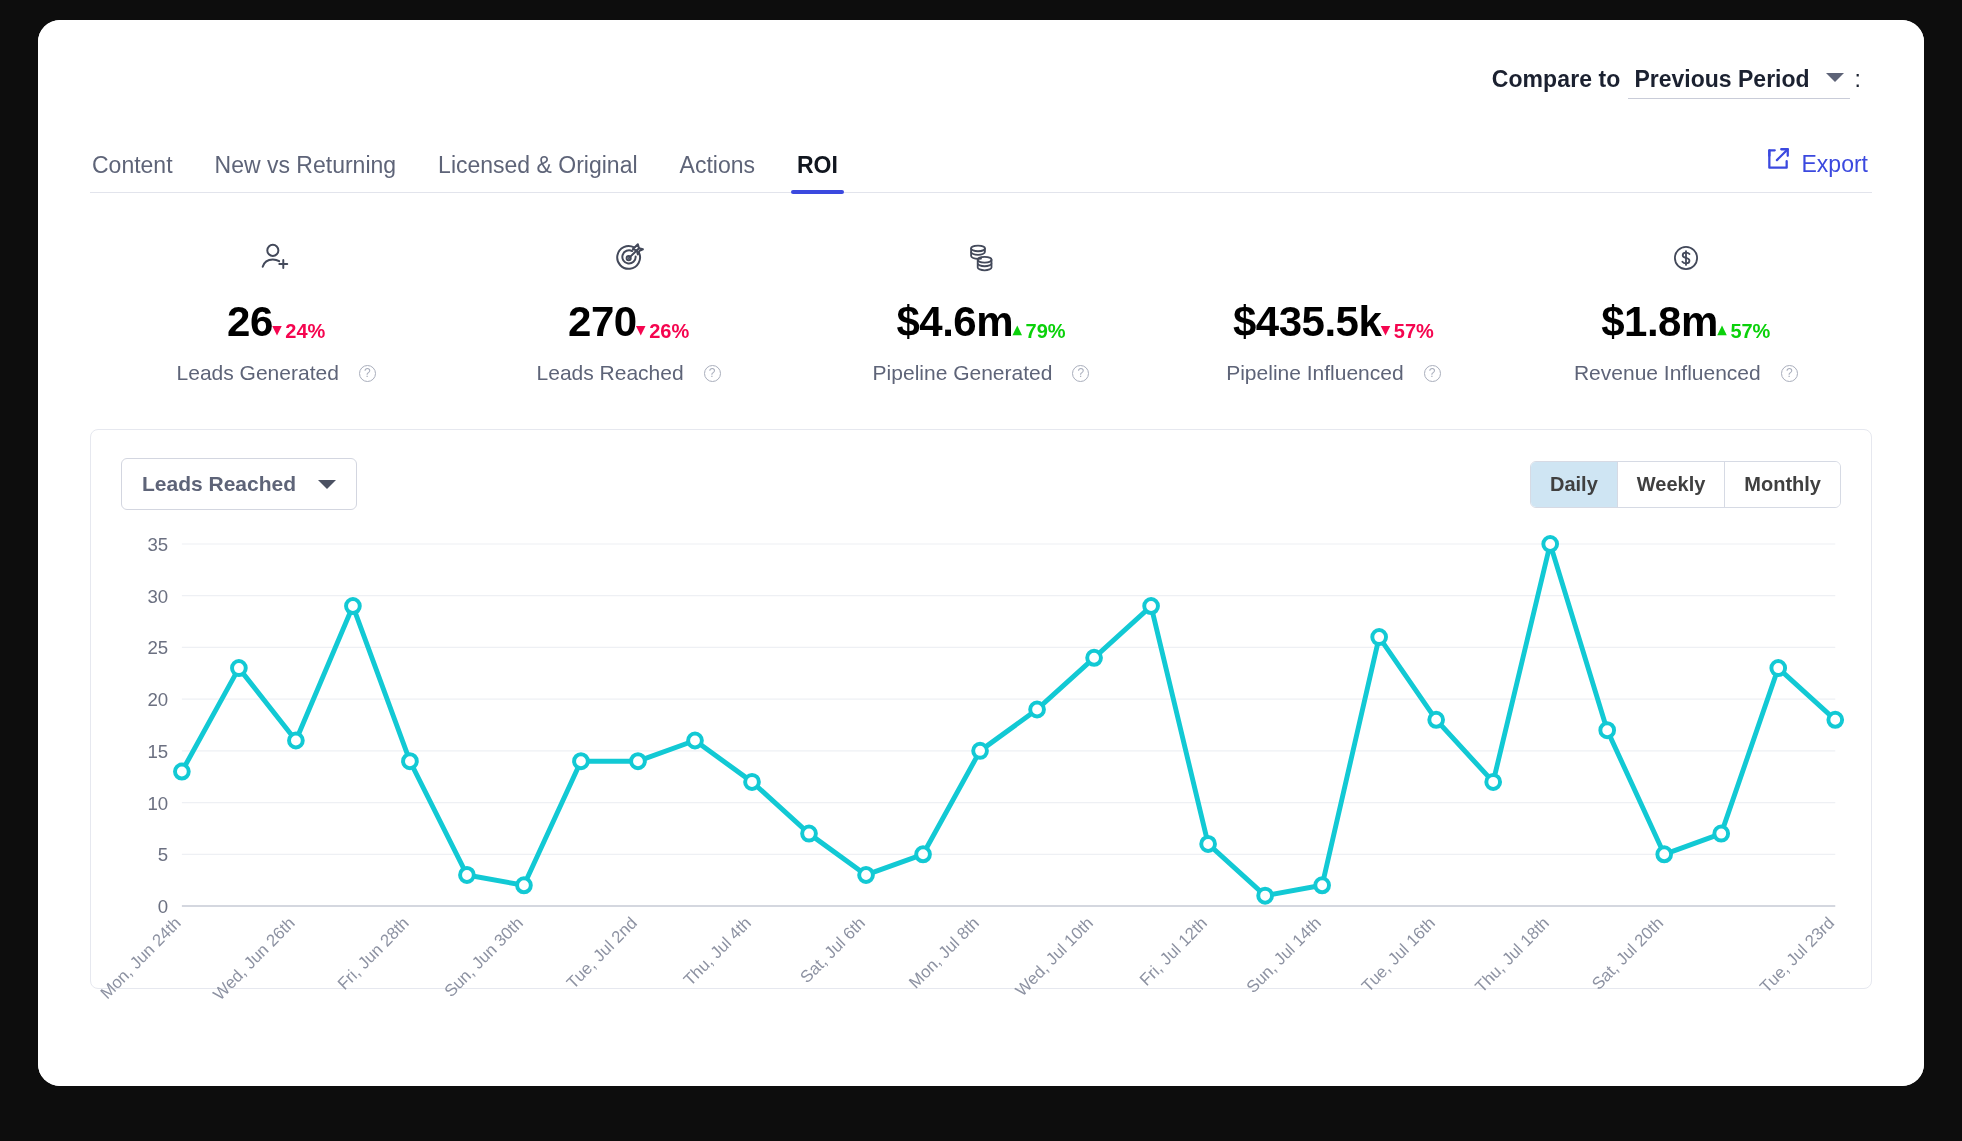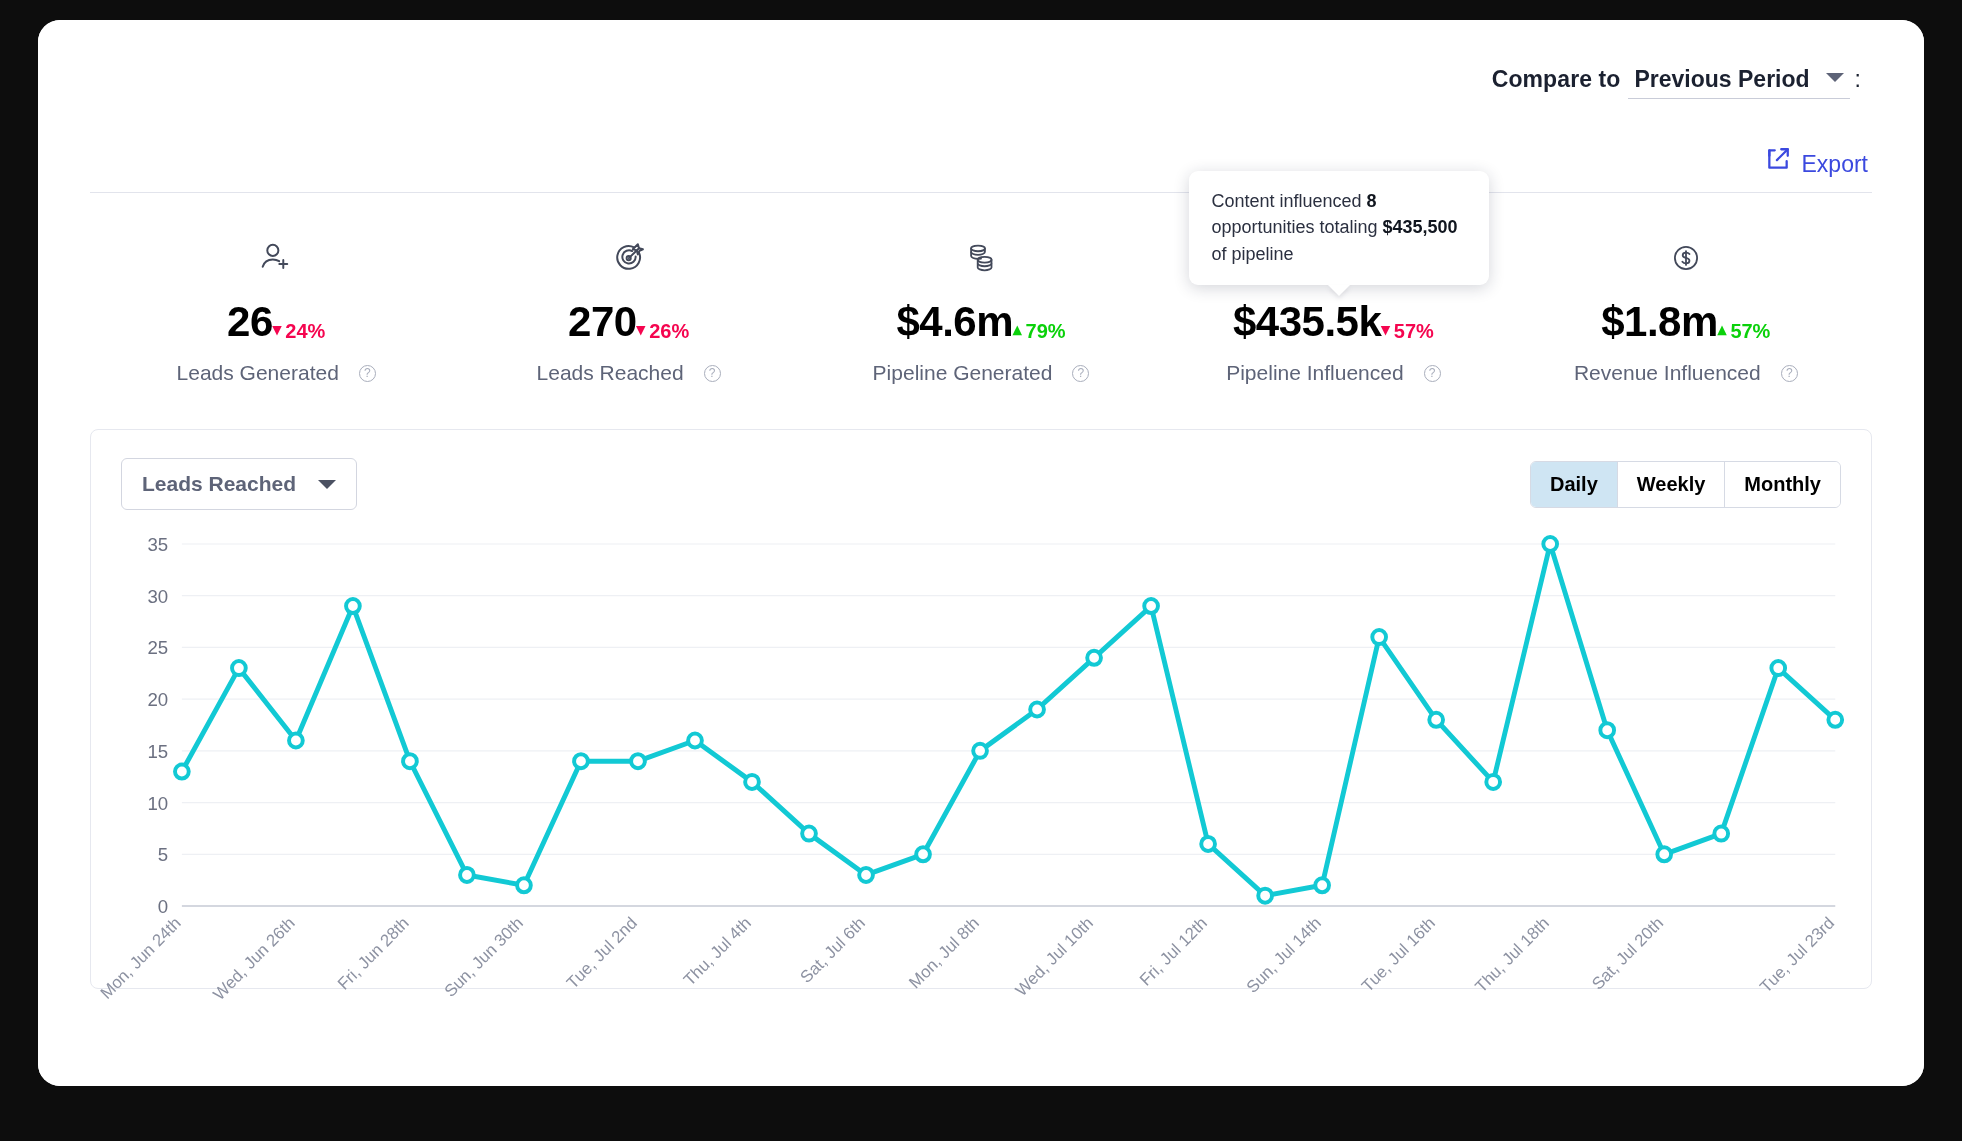--- a/index.html
+++ b/index.html
@@ -235,21 +235,21 @@
   .granularity {
     display: flex;
     border: 1.3px solid #d6dae4;
     border-radius: 6px;
     overflow: hidden;
     background: #fff;
   }
   .seg {
     font-size: 20px;
     font-weight: bold;
-    color: #000000;
+    color: #404040;
     padding: 11px 19px;
     cursor: pointer;
     border-right: 1.3px solid #d6dae4;
     background: #fff;
     white-space: nowrap;
   }
   .seg:last-child { border-right: none; }
   .seg.active { background: #cfe5f3; }
 
   
@@ -277,20 +277,37 @@
       <div class="compare-bar">
         <span class="compare-label">Compare to</span>
         <span class="compare-select">
           <span class="compare-select-value">Previous Period</span>
           <span class="caret-down"></span>
         </span>
         <span class="compare-colon">:</span>
       </div>
 
       <div class="tab-row">
+        <div class="tabs">
+          <div class="tab">
+            <span>Content</span>
+          </div>
+          <div class="tab">
+            <span>New vs Returning</span>
+          </div>
+          <div class="tab">
+            <span>Licensed &amp; Original</span>
+          </div>
+          <div class="tab">
+            <span>Actions</span>
+          </div>
+          <div class="tab active">
+            <span>ROI</span>
+          </div>
+        </div>
         <div class="export-btn">
           <span>
             <svg width="26" height="26" viewBox="0 0 24 24" fill="none" stroke="#3b49df" stroke-width="2.1" stroke-linecap="round" stroke-linejoin="round">
               <path d="M4 9 V4 H9"></path>
               <path d="M4 4 L4 20 L20 20 L20 14"></path>
               <path d="M11 13 L21 3"></path>
               <path d="M15 3 H21 V9"></path>
             </svg>
           </span>
           <span>Export</span>
@@ -362,23 +379,20 @@
               <span>79%</span>
             </span>
           </div>
           <div class="kpi-label">
             <span>Pipeline Generated</span>
             <span class="info-dot">?</span>
           </div>
         </div>
 
         <div class="kpi">
-          <div class="tooltip">
-            <span>Content influenced </span><b>8</b><span> opportunities totaling </span><b>$435,500</b><span> of pipeline</span>
-          </div>
           <div class="kpi-icon"></div>
           <div class="kpi-value-row">
             <span class="kpi-value">$435.5k</span>
             <span class="kpi-delta down">
               <span class="chev">▾</span>
               <span>57%</span>
             </span>
           </div>
           <div class="kpi-label">
             <span>Pipeline Influenced</span>

